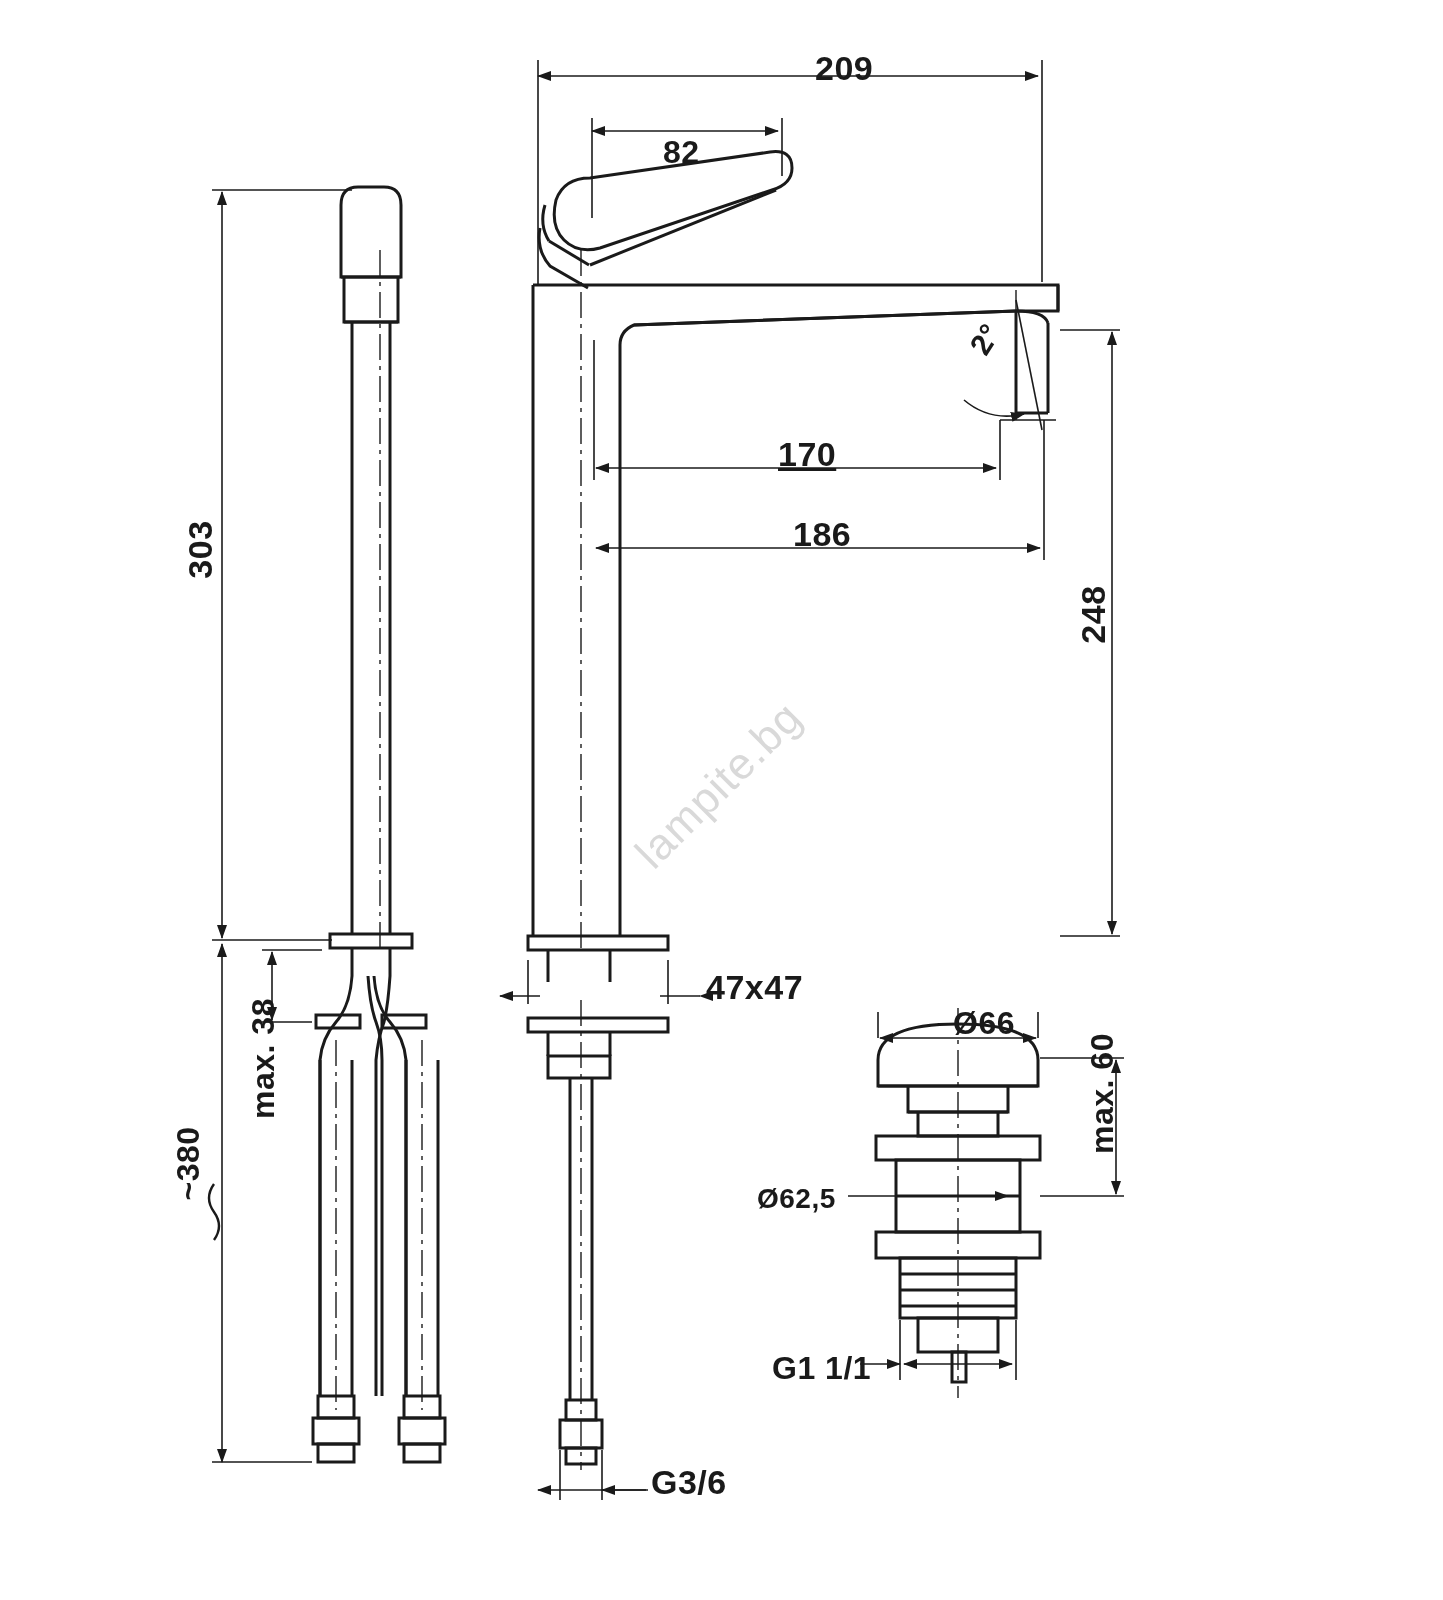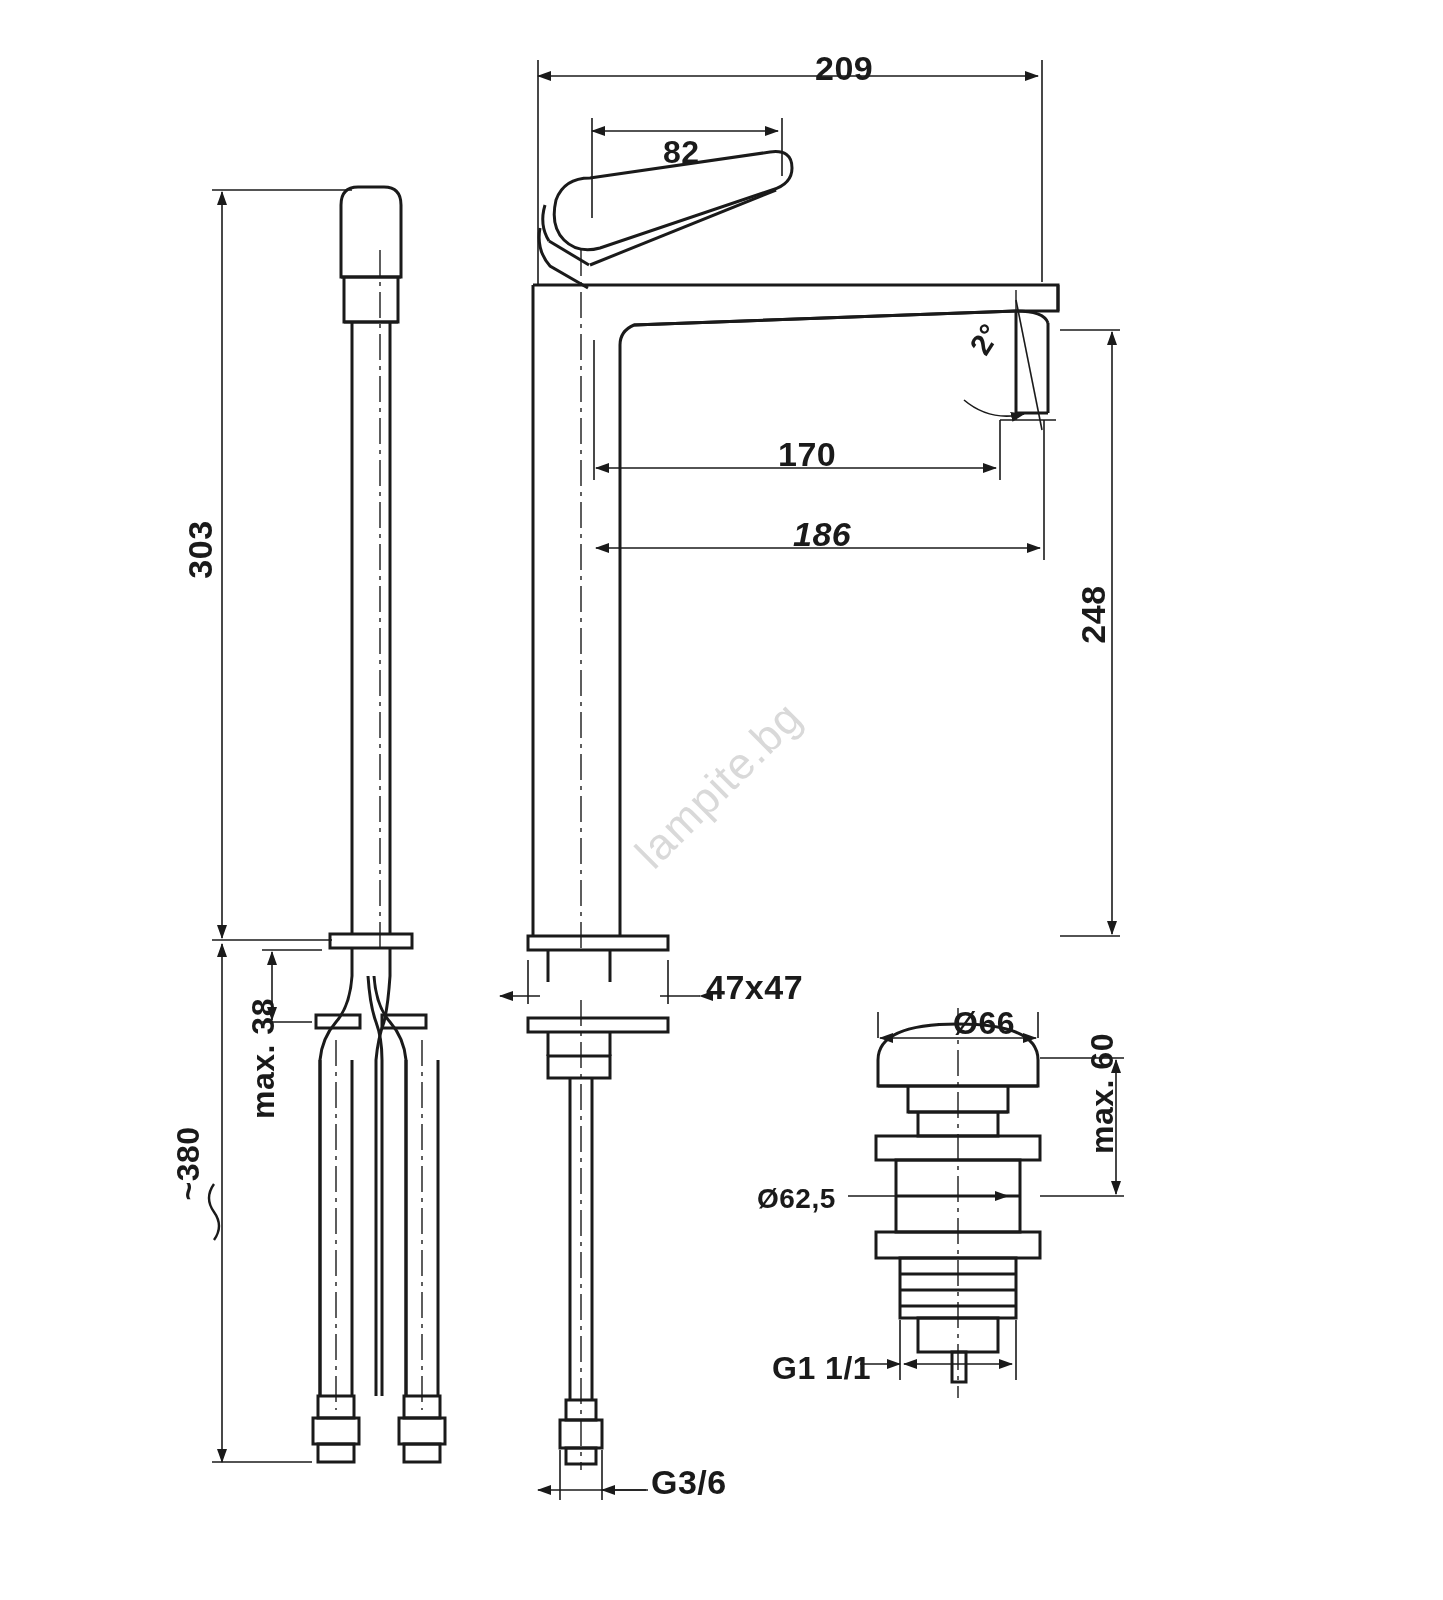--- a/index.html
+++ b/index.html
@@ -249,23 +249,23 @@
       </g>
     </g>
   </svg>
 
   <div class="dim-label" style="left:767px; top:49px; font-size:34px;margin-left:48px;">209</div>
 
   <div class="dim-label" style="left:663px; top:103px; font-size:32px;margin-top:31px;">82</div>
 
   <div class="dim-label" style="left:963px; top:343px; font-size:30px; transform:rotate(-58deg); transform-origin:0 0;">2°</div>
 
-  <div class="dim-label" style="left:778px; top:435px; font-size:34px;">170</div>
-
-  <div class="dim-label" style="left:793px; top:515px; font-size:34px;font-style:italic;">186</div>
+  <div class="dim-label" style="left:778px; top:435px; font-size:34px;text-decoration:underline;">170</div>
+
+  <div class="dim-label" style="left:793px; top:515px; font-size:34px;">186</div>
 
   <div class="dim-label rot90" style="left:1043px; top:595px; width:100px; text-align:center; font-size:34px;">248</div>
 
   <div class="dim-label rot90" style="left:150px; top:530px; width:100px; text-align:center; font-size:34px;">303</div>
 
   <div class="dim-label rot90" style="left:173px; top:1040px; width:180px; text-align:center; font-size:32px;">max. 38</div>
 
   <div class="dim-label rot90" style="left:118px; top:1145px; width:140px; text-align:center; font-size:32px;">~380</div>
 
   <div class="dim-label" style="left:706px; top:968px; font-size:34px;">47x47</div>

